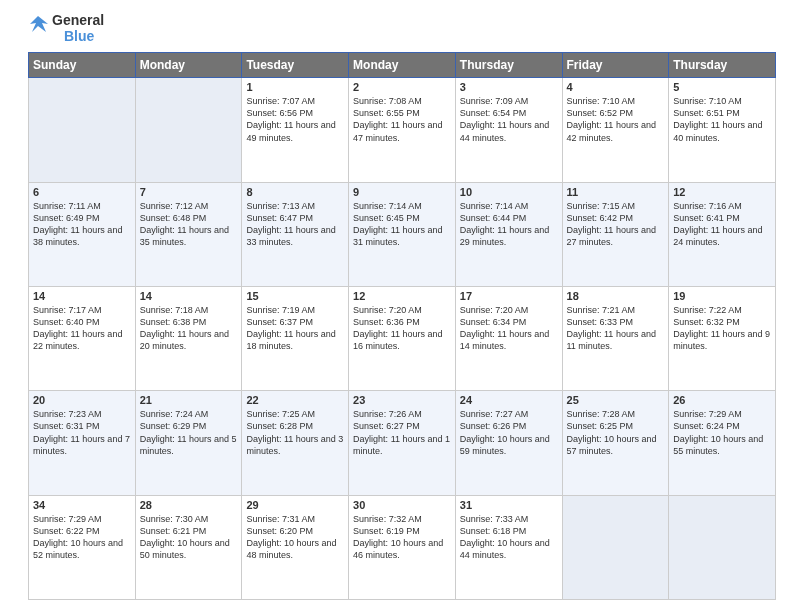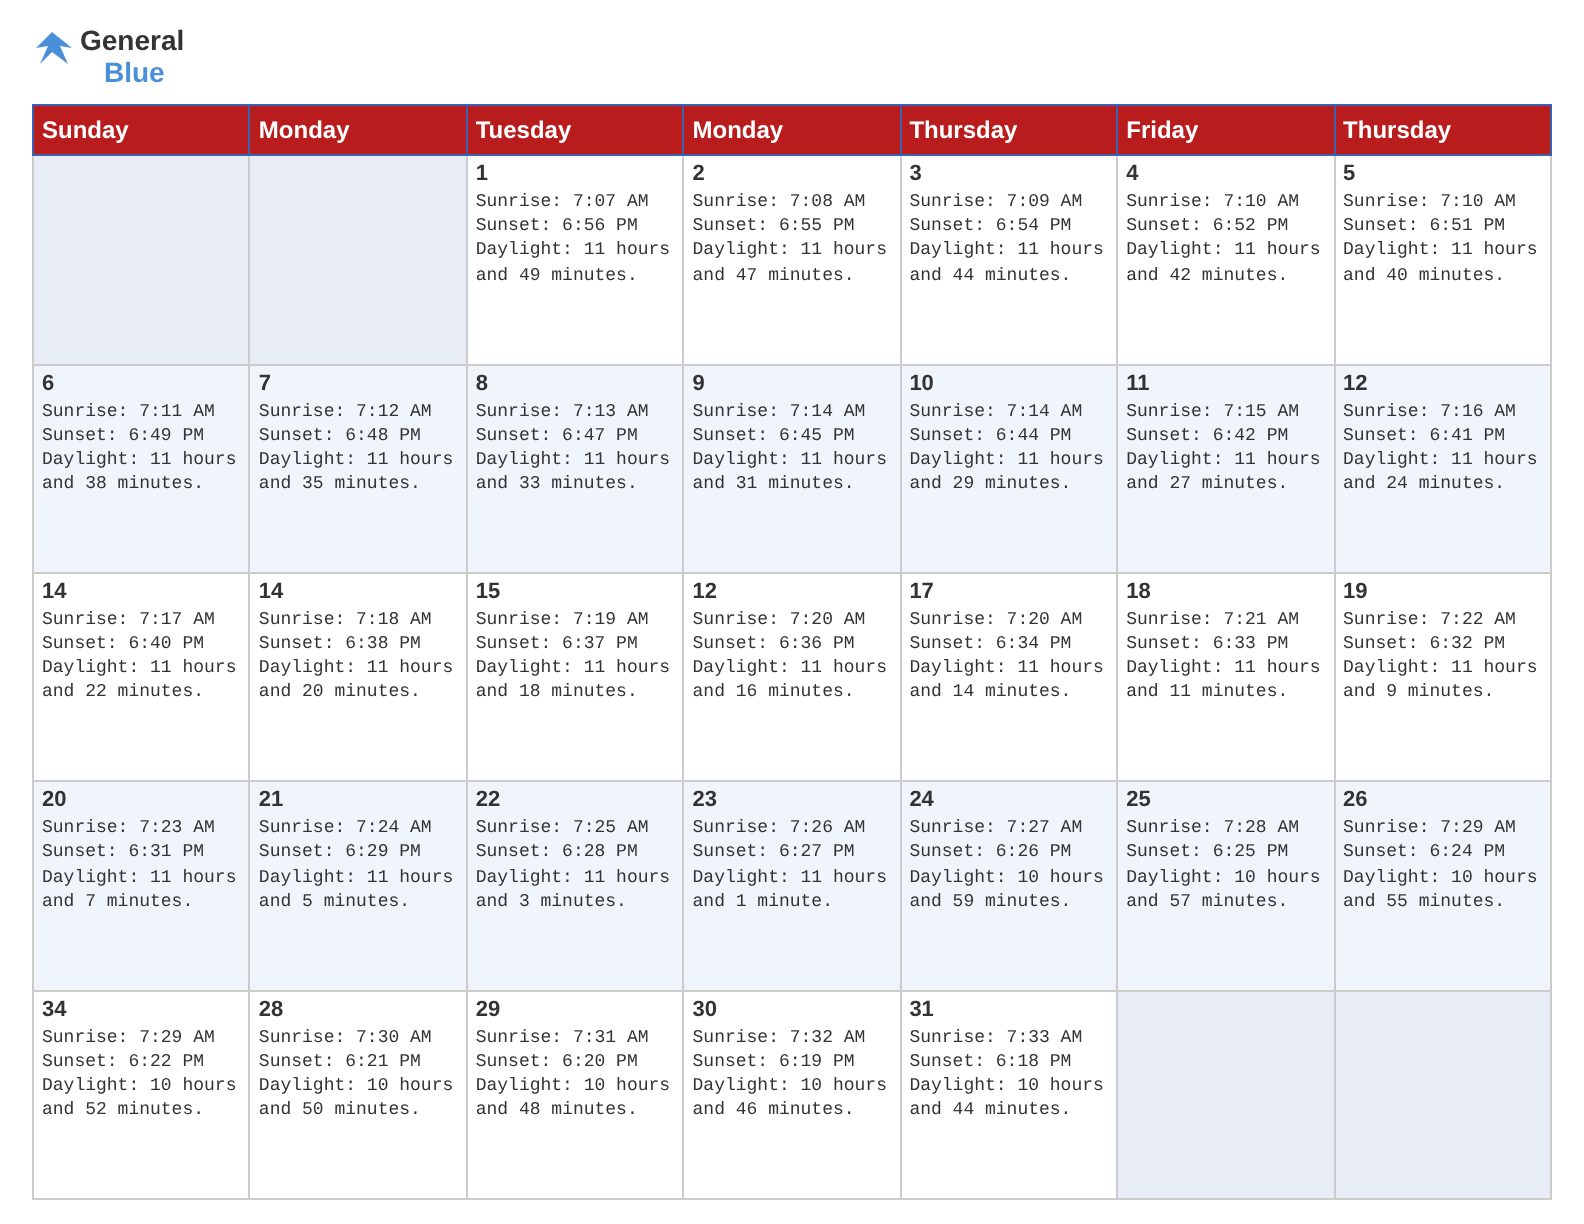--- a/index.html
+++ b/index.html
@@ -6,21 +6,21 @@
     body {
       width: 792px;
       height: 612px;
       font-family: Arial, sans-serif;
       background: #fff;
       overflow: hidden;
     }
     .page {
       width: 792px;
       height: 612px;
-      padding: 12px 16px 12px 16px;
+      padding: 12px 16px 12px 28px;
       display: flex;
       flex-direction: column;
     }
     .header {
       display: flex;
       justify-content: space-between;
       align-items: flex-start;
       margin-bottom: 8px;
     }
     .logo {
@@ -42,21 +42,21 @@
       color: #555;
     }
     .calendar {
       flex: 1;
       border: 1px solid #ccc;
       border-collapse: collapse;
       width: 100%;
       table-layout: fixed;
     }
     .calendar th {
-      background: #b91c1c;
+      background: #737373;
       color: #fff;
       font-size: 12px;
       font-weight: bold;
       padding: 5px 4px;
       text-align: left;
       border: 1px solid #3a62b0;
     }
     .calendar td {
       border: 1px solid #ccc;
       vertical-align: top;
@@ -74,21 +74,20 @@
     .day-num {
       font-size: 11px;
       font-weight: bold;
       margin-bottom: 2px;
       display: block;
     }
     .cell-text {
       font-size: 9px;
       line-height: 1.35;
       color: #333;
-      font-family: Liberation Mono, monospace;
     }
     .empty-cell {
       background: #e8edf5 !important;
     }
   </style>
 </head>
 <body>
 
 <div class="page">
   <div class="header">

